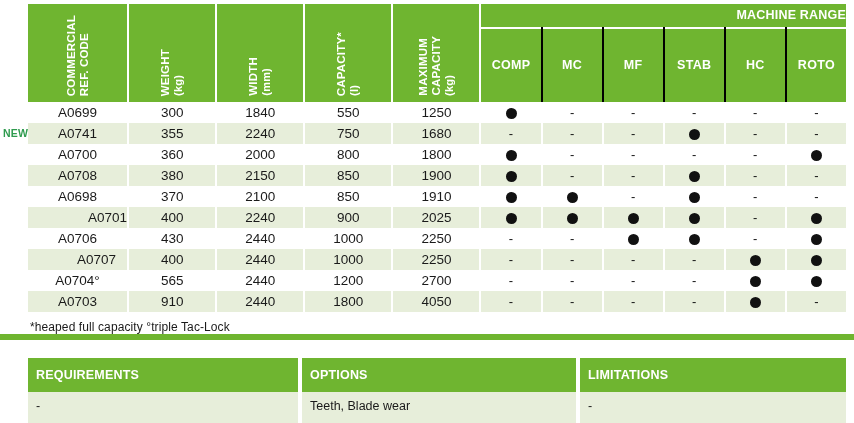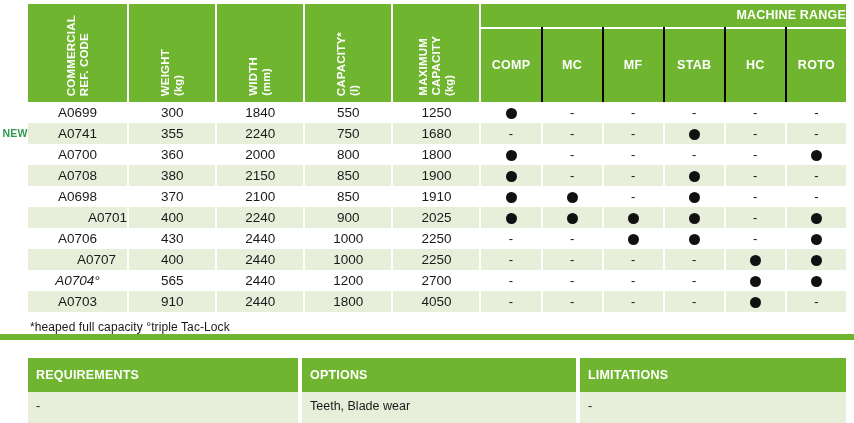--- a/index.html
+++ b/index.html
@@ -65,21 +65,21 @@
   .spec tr.norm td.bd{background:#ffffff;}
 
   .dot{display:inline-block;width:11px;height:11px;border-radius:50%;
        background:#111111;vertical-align:middle;}
   .dash{display:inline-block;color:#111;font-size:13px;line-height:1;}
 
   
   .newbadge{
     position:absolute;left:0px;width:28px;
     font-size:10.5px;font-weight:bold;color:#2F9B4E;
-    letter-spacing:.2px;text-align:center;
+    letter-spacing:.2px;text-align:right;
     padding-left:2px;box-sizing:border-box;
   }
 
   
   .footnote{
     position:absolute;left:30px;top:320px;
     font-size:12px;color:#1a1a1a;letter-spacing:.1px;
   }
 
   
@@ -269,21 +269,21 @@
             <td class="bd">1000</td>
             <td class="bd">2250</td>
             <td class="bd"><span class="dash">-</span></td>
             <td class="bd"><span class="dash">-</span></td>
             <td class="bd"><span class="dash">-</span></td>
             <td class="bd"><span class="dash">-</span></td>
             <td class="bd"><span class="dot"></span></td>
             <td class="bd"><span class="dot"></span></td>
           </tr>
           <tr class="norm">
-            <td class="bd" style="position: relative; font-style: italic;"><span>A0704°</span></td>
+            <td class="bd" style="position: relative;"><span>A0704°</span></td>
             <td class="bd">565</td>
             <td class="bd">2440</td>
             <td class="bd">1200</td>
             <td class="bd">2700</td>
             <td class="bd"><span class="dash">-</span></td>
             <td class="bd"><span class="dash">-</span></td>
             <td class="bd"><span class="dash">-</span></td>
             <td class="bd"><span class="dash">-</span></td>
             <td class="bd"><span class="dot"></span></td>
             <td class="bd"><span class="dot"></span></td>

